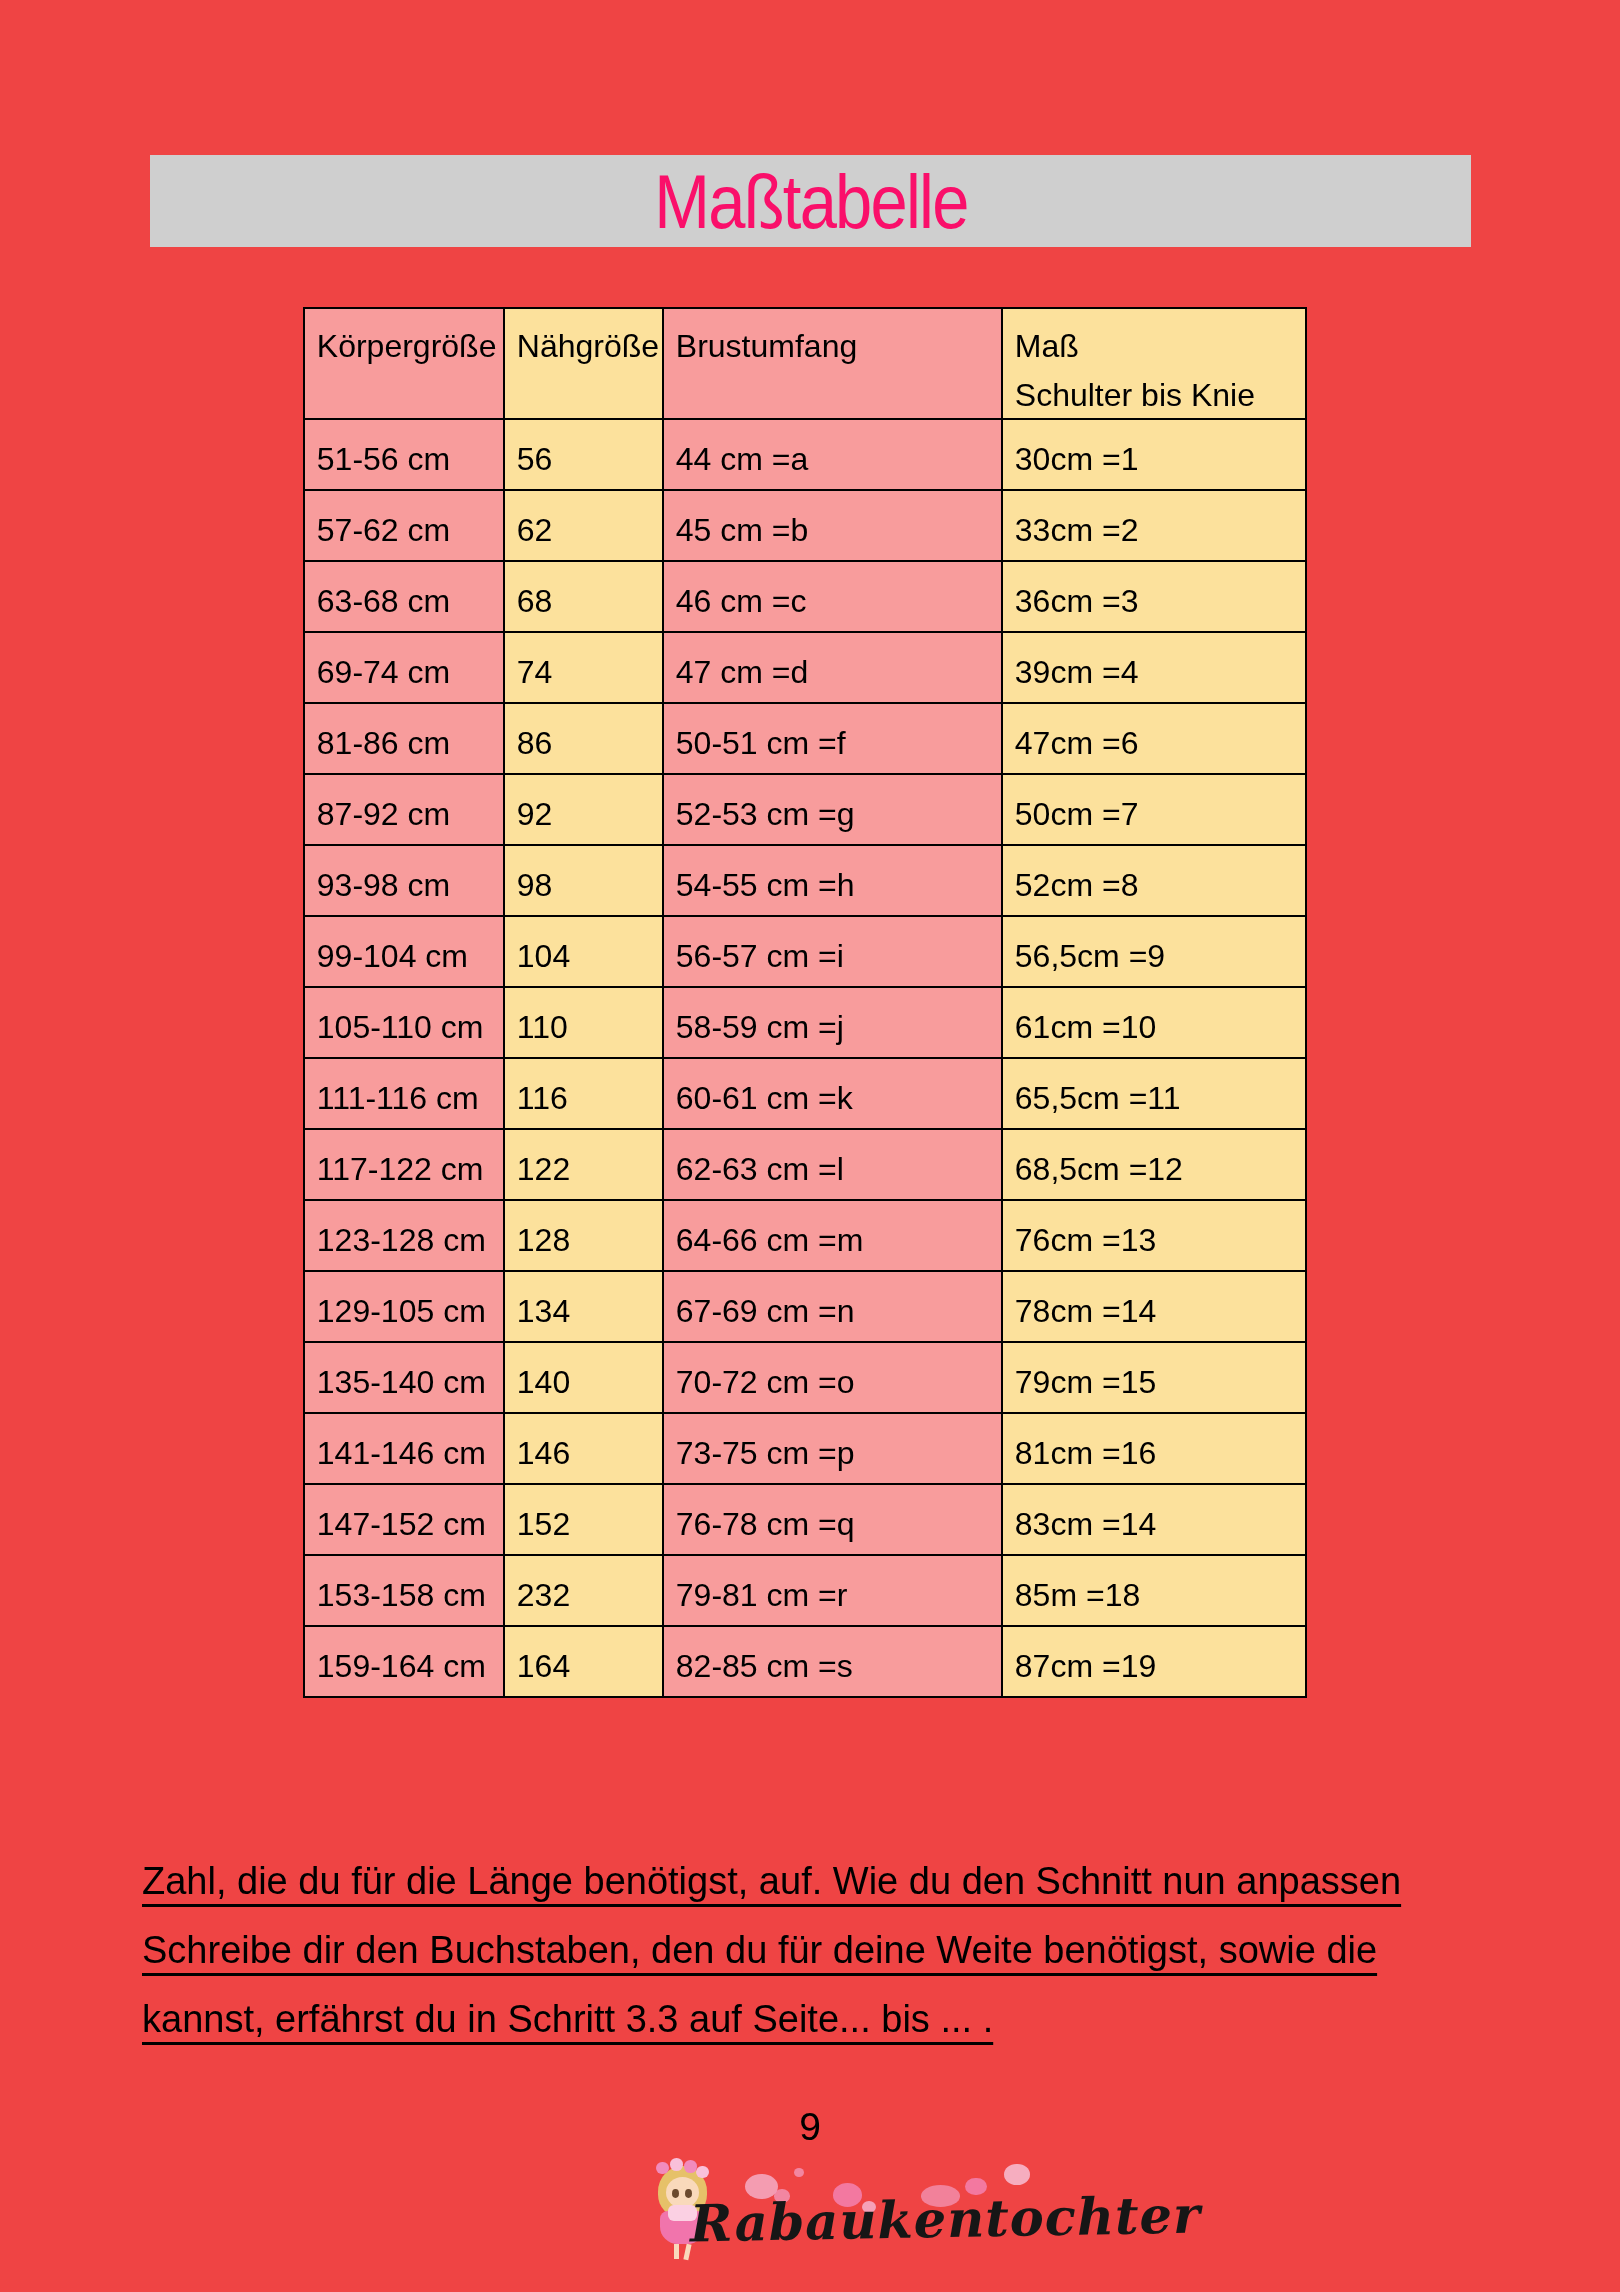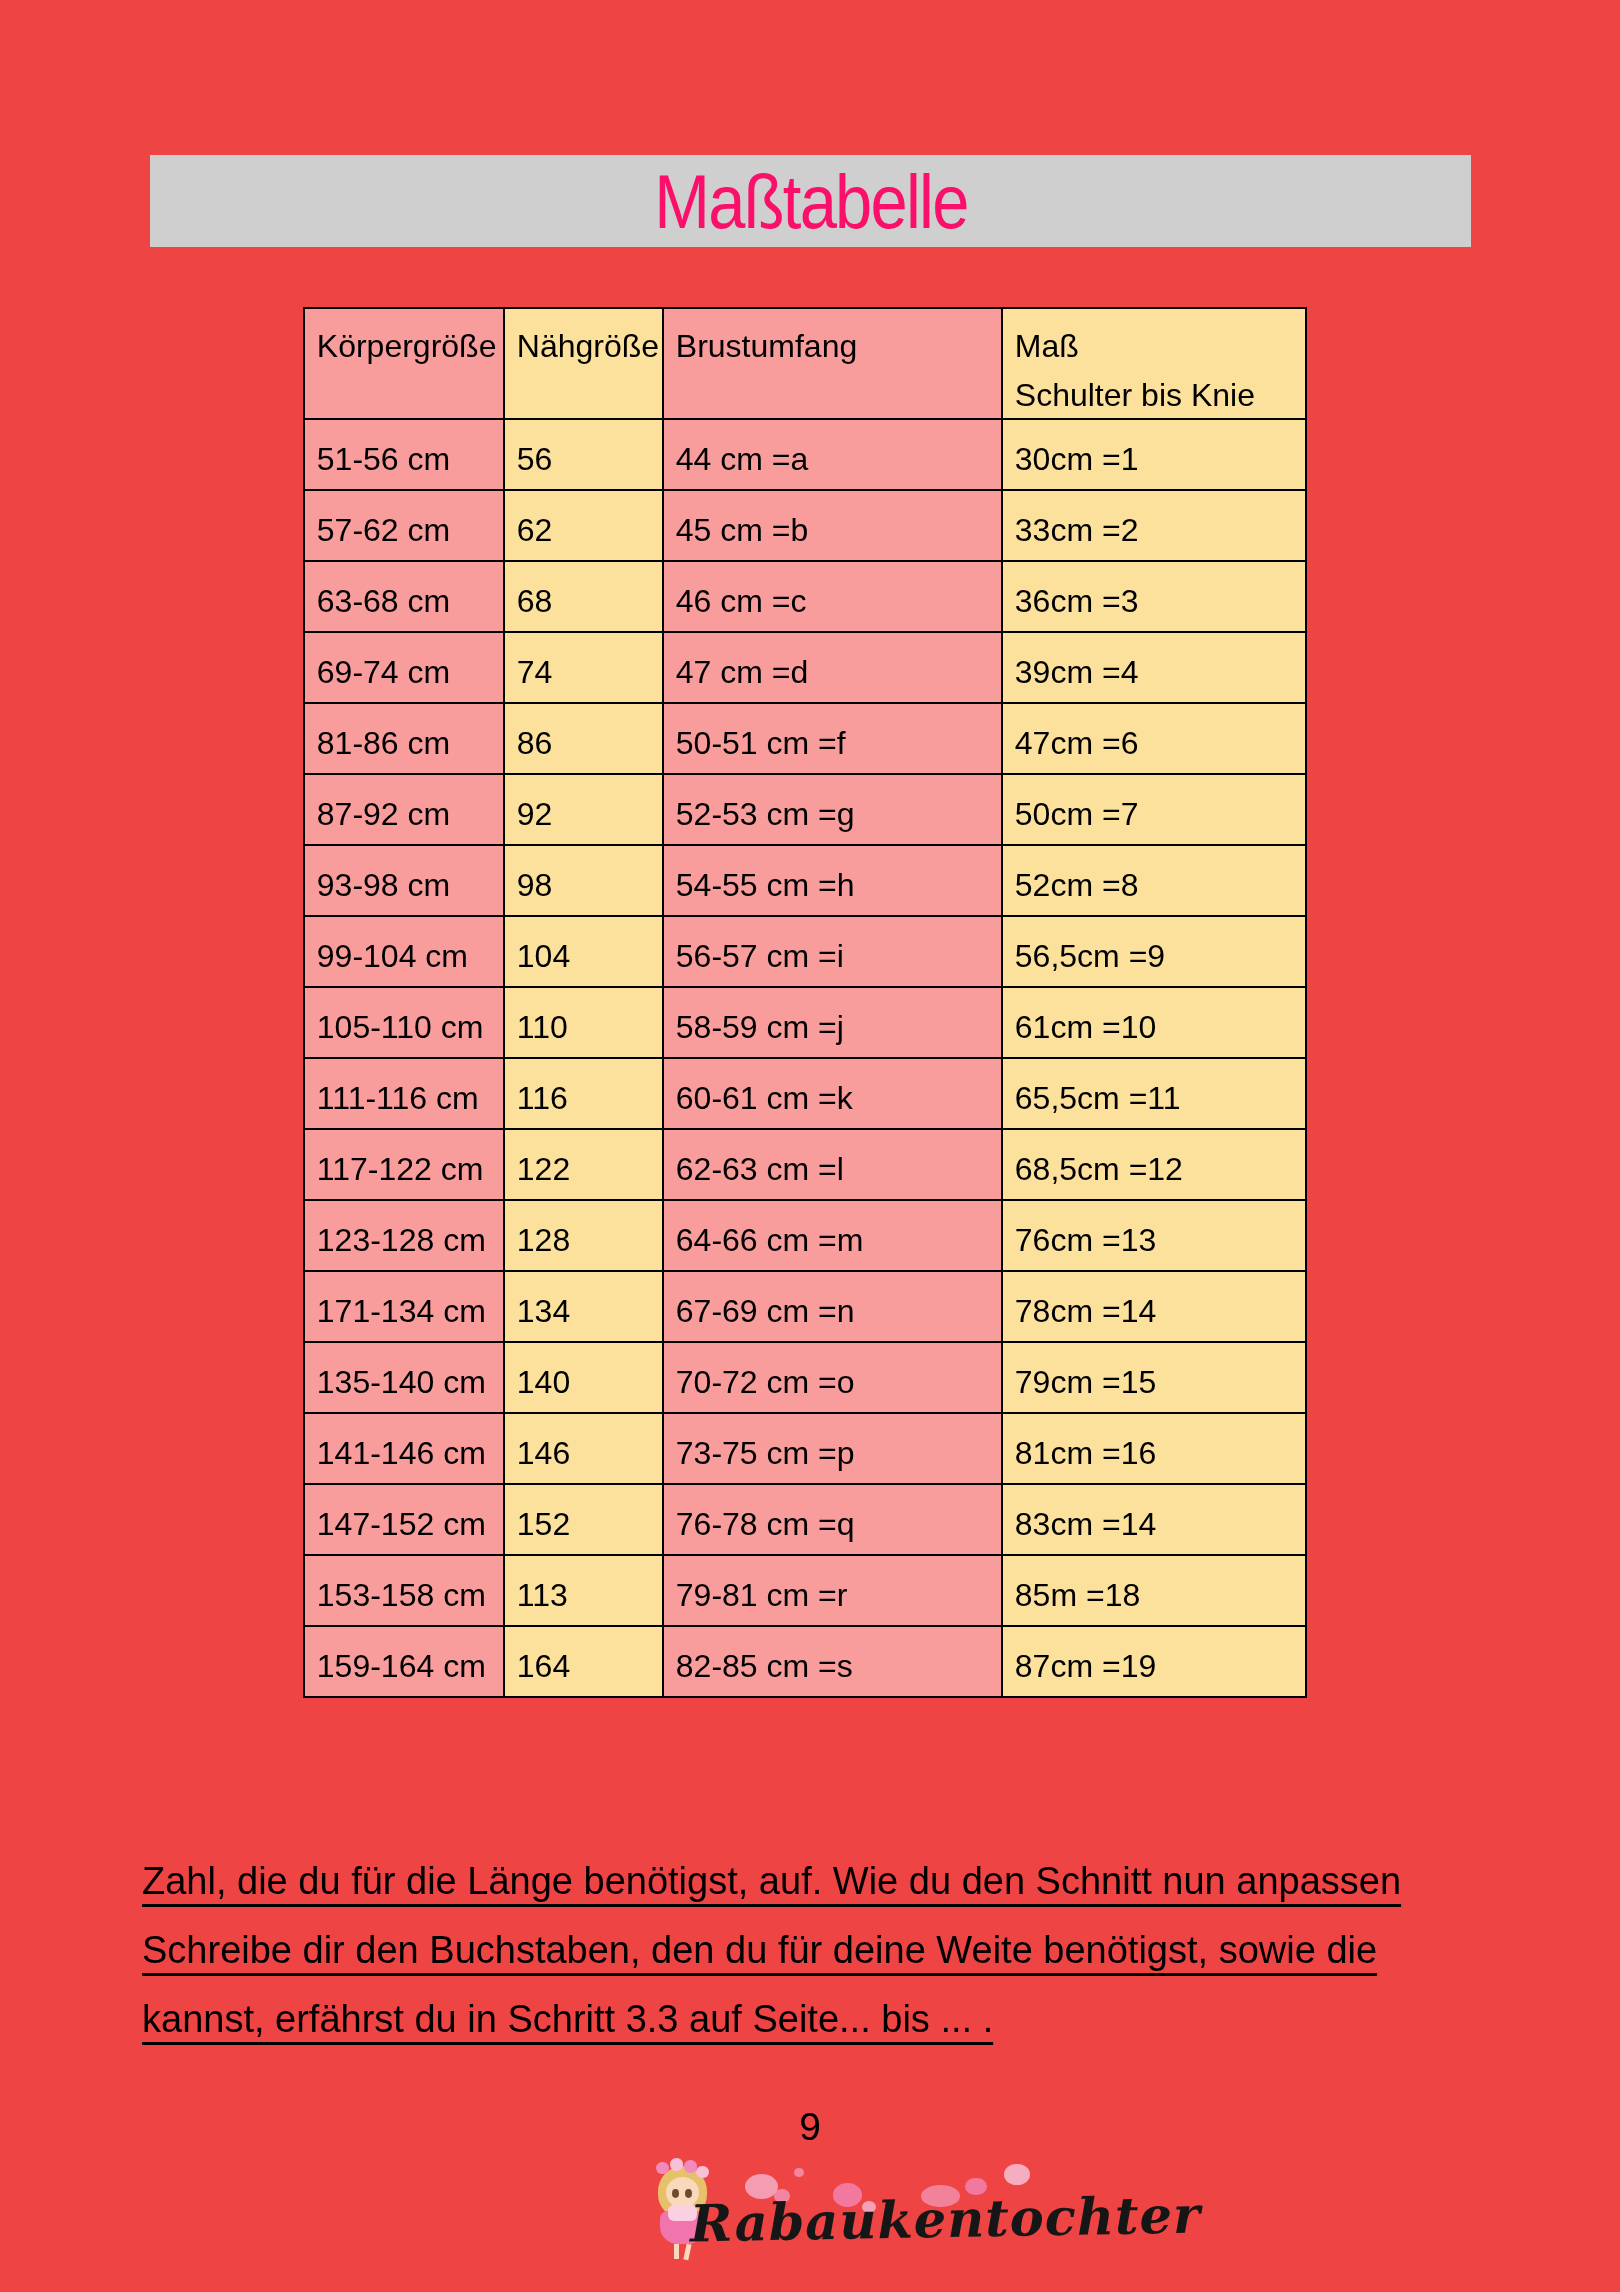--- a/index.html
+++ b/index.html
@@ -201,21 +201,21 @@
           <td class="c-red">62-63 cm =l</td>
           <td class="c-yel">68,5cm =12</td>
         </tr>
         <tr>
           <td class="c-red">123-128 cm</td>
           <td class="c-yel">128</td>
           <td class="c-red">64-66 cm =m</td>
           <td class="c-yel">76cm =13</td>
         </tr>
         <tr>
-          <td class="c-red">171-134 cm</td>
+          <td class="c-red">129-105 cm</td>
           <td class="c-yel">134</td>
           <td class="c-red">67-69 cm =n</td>
           <td class="c-yel">78cm =14</td>
         </tr>
         <tr>
           <td class="c-red">135-140 cm</td>
           <td class="c-yel">140</td>
           <td class="c-red">70-72 cm =o</td>
           <td class="c-yel">79cm =15</td>
         </tr>
@@ -226,21 +226,21 @@
           <td class="c-yel">81cm =16</td>
         </tr>
         <tr>
           <td class="c-red">147-152 cm</td>
           <td class="c-yel">152</td>
           <td class="c-red">76-78 cm =q</td>
           <td class="c-yel">83cm =14</td>
         </tr>
         <tr>
           <td class="c-red">153-158 cm</td>
-          <td class="c-yel">113</td>
+          <td class="c-yel">232</td>
           <td class="c-red">79-81 cm =r</td>
           <td class="c-yel">85m =18</td>
         </tr>
         <tr>
           <td class="c-red">159-164 cm</td>
           <td class="c-yel">164</td>
           <td class="c-red">82-85 cm =s</td>
           <td class="c-yel">87cm =19</td>
         </tr>
       </tbody>

